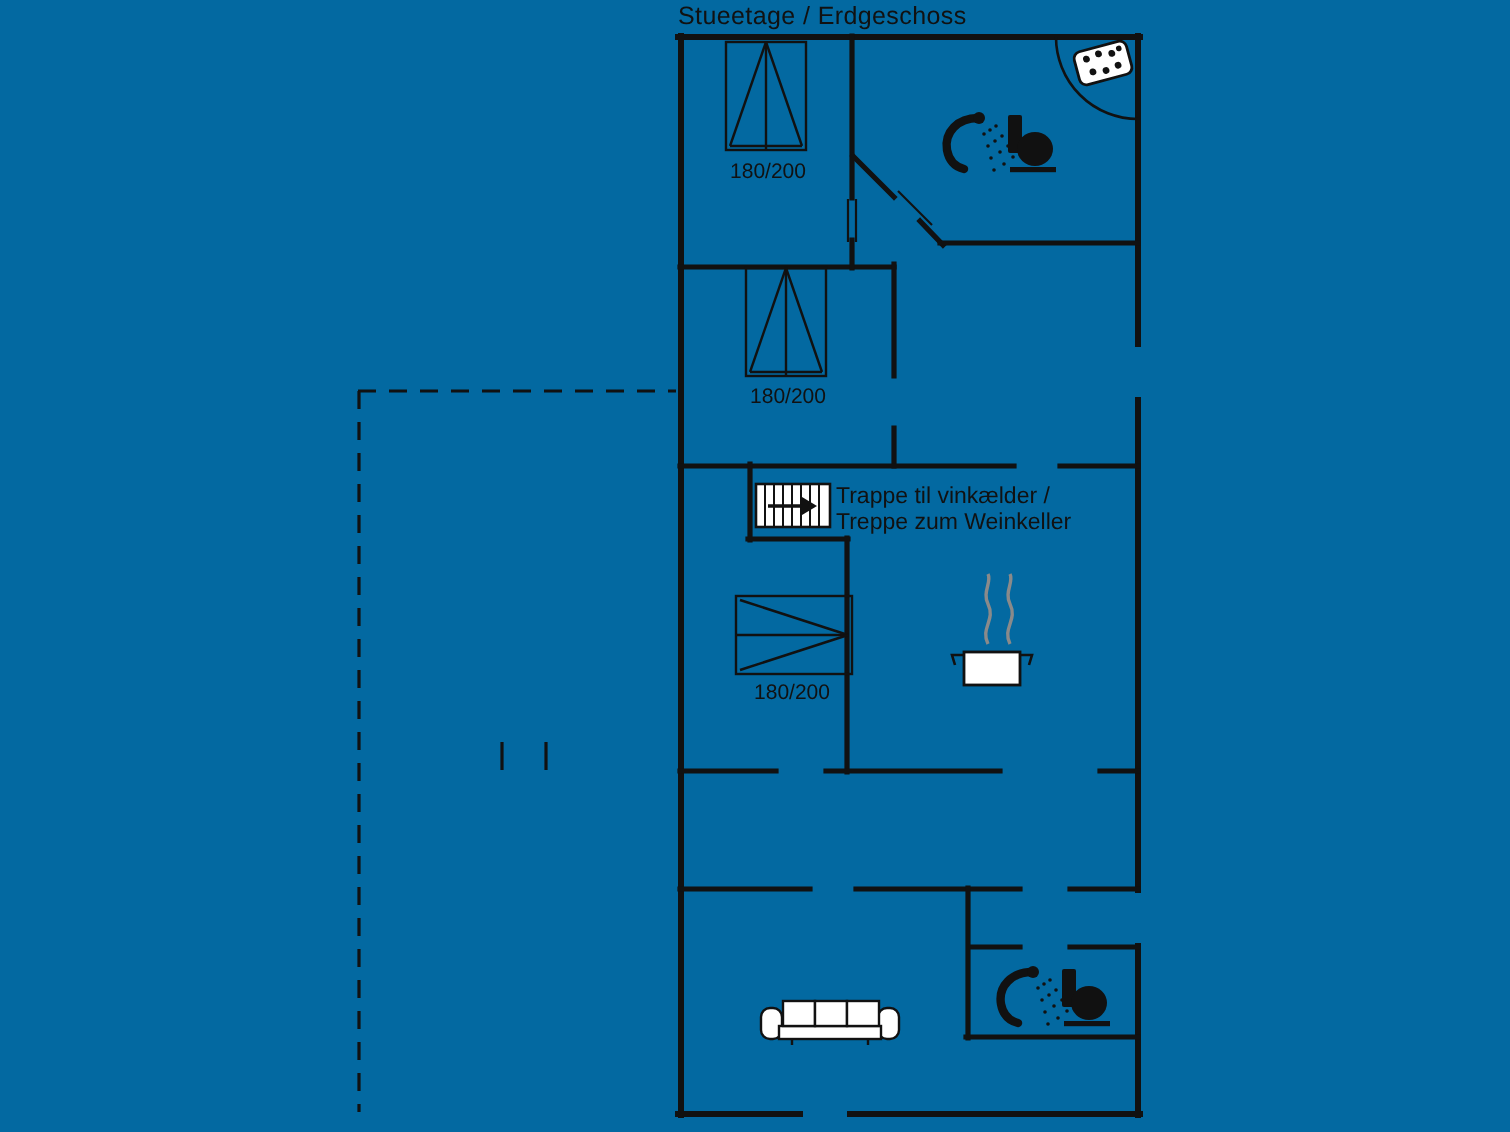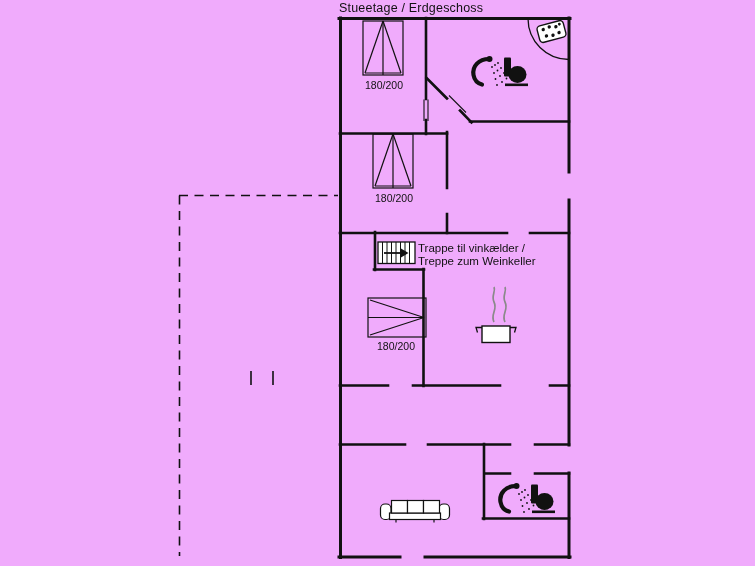--- a/index.html
+++ b/index.html
@@ -1,16 +1,16 @@
 <!DOCTYPE html>
 <html><head>
 <meta charset="utf-8">
 <style>
   html,body{margin:0;padding:0;background:#ffffff;}
-  .page{position:relative;width:755px;height:566px;background:#f0abfc;overflow:hidden;
+  .page{position:relative;width:755px;height:566px;background:#0369a1;overflow:hidden;
         font-family:"Liberation Sans", sans-serif;}
   svg{display:block}
   text{fill:#111111;}
   .title-text{font-size:12.5px;letter-spacing:.2px;}
   .note-text{font-size:11.5px;}
   .bed-label{font-size:10.5px;text-anchor:middle;}
 </style>
 </head>
 <body>
 

